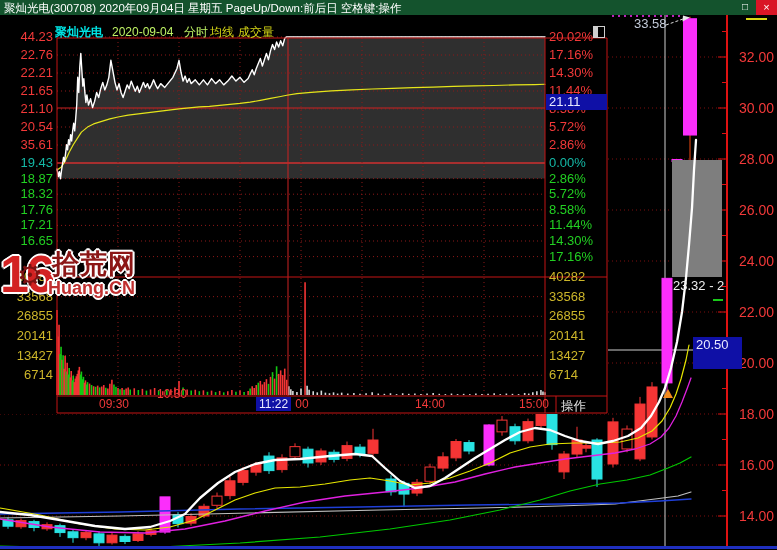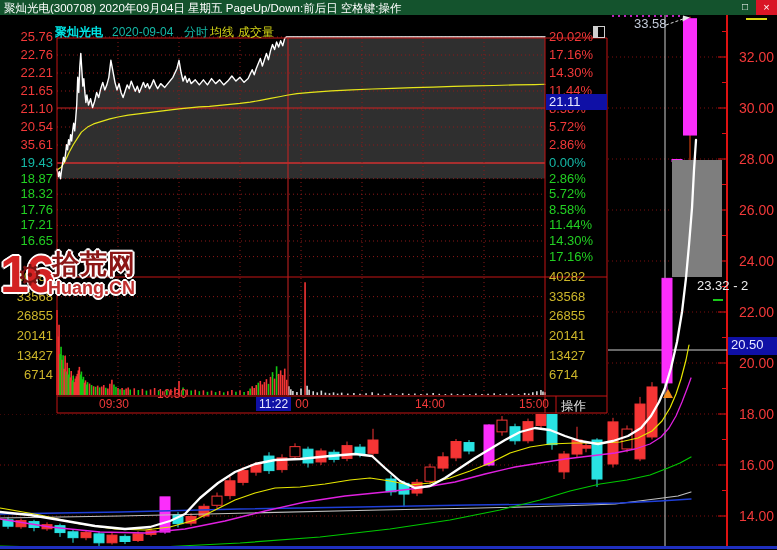--- a/index.html
+++ b/index.html
@@ -3,21 +3,21 @@
 <meta charset="utf-8">
 <style>
   html,body{margin:0;padding:0;background:#222;}
   #screen{position:relative;width:777px;height:550px;background:#000;overflow:hidden;
           font-family:"Liberation Sans",sans-serif;}
   #chart-svg{position:absolute;left:0;top:0;z-index:1;}
   #labels{position:absolute;left:0;top:0;width:777px;height:550px;z-index:2;pointer-events:none;}
   .lbl{position:absolute;font-size:13px;line-height:14px;white-space:nowrap;}
   .sm{font-size:12px;line-height:13px;}
   .r{color:#f23939}.g{color:#22cf22}.w{color:#14b8a6}.y{color:#cdb62a}.cy{color:#00e5e5}
-  .gy{color:#14b8a6}.yl{color:#d8d816}
+  .gy{color:#bef264}.yl{color:#d8d816}
   .alignR{width:53px;left:0;text-align:right;}
   .mainAx{left:739px;font-size:14px;color:#f23939;}
   .cursorBox{position:absolute;background:#0f10a6;color:#e9e9ff;font-size:13px;line-height:16px;
              padding-left:3px;z-index:2;}
   .timeLbl{transform:translateX(-50%);}
   #title-bar{position:absolute;left:0;top:0;width:777px;height:15px;background:#14532d;z-index:3;}
   #title-text{position:absolute;left:4px;top:1px;font-size:11.5px;color:#ffffff;}
   #btn-min{position:absolute;right:24px;top:0;width:16px;height:15px;color:#fff;font-size:10px;
            text-align:center;line-height:14px;}
   #btn-close{position:absolute;right:0;top:0;width:21px;height:15px;background:#d91526;color:#fff;
@@ -29,21 +29,21 @@
          letter-spacing:-3px;}
   #wm-gear{position:absolute;left:17px;top:12px;font-size:29px;color:#7c1212;}
   #wm-cn{position:absolute;left:52px;top:0px;font-size:27px;font-weight:bold;color:#8c1616;
          letter-spacing:1px;}
   #wm-site{position:absolute;left:48px;top:32px;font-size:18px;font-weight:bold;color:#c03030;}
   #bottom-strip{position:absolute;left:0;top:546px;width:777px;height:3px;background:#1f2fbf;z-index:2;}
   .icon-win{position:absolute;width:10px;height:10px;border:1px solid #cfcfcf;z-index:2;}
   .icon-win div{position:absolute;left:0;top:0;width:4px;height:10px;background:#cfcfcf;}
   #diamond-icon{position:absolute;left:694px;top:1px;color:#8f98a8;font-size:12px;z-index:2;}
   #anno-high{position:absolute;left:634px;top:16px;color:#c2cad8;font-size:13px;z-index:2;}
-  #anno-range{position:absolute;left:697px;top:278px;color:#efefef;font-size:13px;z-index:2;
+  #anno-range{position:absolute;left:673px;top:278px;color:#efefef;font-size:13px;z-index:2;
               width:55px;overflow:hidden;}
   #lbl-action{position:absolute;left:561px;top:398px;color:#e8e8e8;font-size:12.5px;z-index:2;}
 </style>
 </head>
 <body>
 
 <div id="screen">
 
   <svg id="chart-svg" width="777" height="550">
       <rect x="0" y="15" width="777" height="535" fill="#000"></rect>
@@ -455,28 +455,28 @@
     <span class="lbl sm yl" style="left:238px;top:26px">成交量</span>
     <span class="icon-win" style="left:593px;top:26px">
         <div></div>
       </span>
 
     <div class="cursorBox" style="left:546px;top:94px;width:58px;height:16px">21.11</div>
     <div class="cursorBox" style="left:256px;top:397px;width:32px;height:14px;font-size:12px;line-height:14px">11:22</div>
 
     <span id="lbl-action">操作</span>
 
-    <div class="cursorBox" style="left:728px;top:337px;width:46px;height:18px">20.50</div>
+    <div class="cursorBox" style="left:693px;top:337px;width:46px;height:32px">20.50</div>
     <span id="anno-high">33.58</span>
     <span id="anno-range">23.32 - 2</span>
     <span id="diamond-icon">◇</span>
     <span class="icon-win" style="left:711px;top:3px">
         <div></div>
       </span>
-  <span class="lbl r alignR" style="top:30px">25.76</span>
+  <span class="lbl r alignR" style="top:30px">44.23</span>
       <span class="lbl r alignR" style="top:48px">22.76</span>
       <span class="lbl r alignR" style="top:66px">22.21</span>
       <span class="lbl r alignR" style="top:84px">21.65</span>
       <span class="lbl r alignR" style="top:102px">21.10</span>
       <span class="lbl r alignR" style="top:120px">20.54</span>
       <span class="lbl r alignR" style="top:138px">35.61</span>
       <span class="lbl w alignR" style="top:156px">19.43</span>
       <span class="lbl g alignR" style="top:171.6px">18.87</span>
       <span class="lbl g alignR" style="top:187.2px">18.32</span>
       <span class="lbl g alignR" style="top:202.8px">17.76</span>

